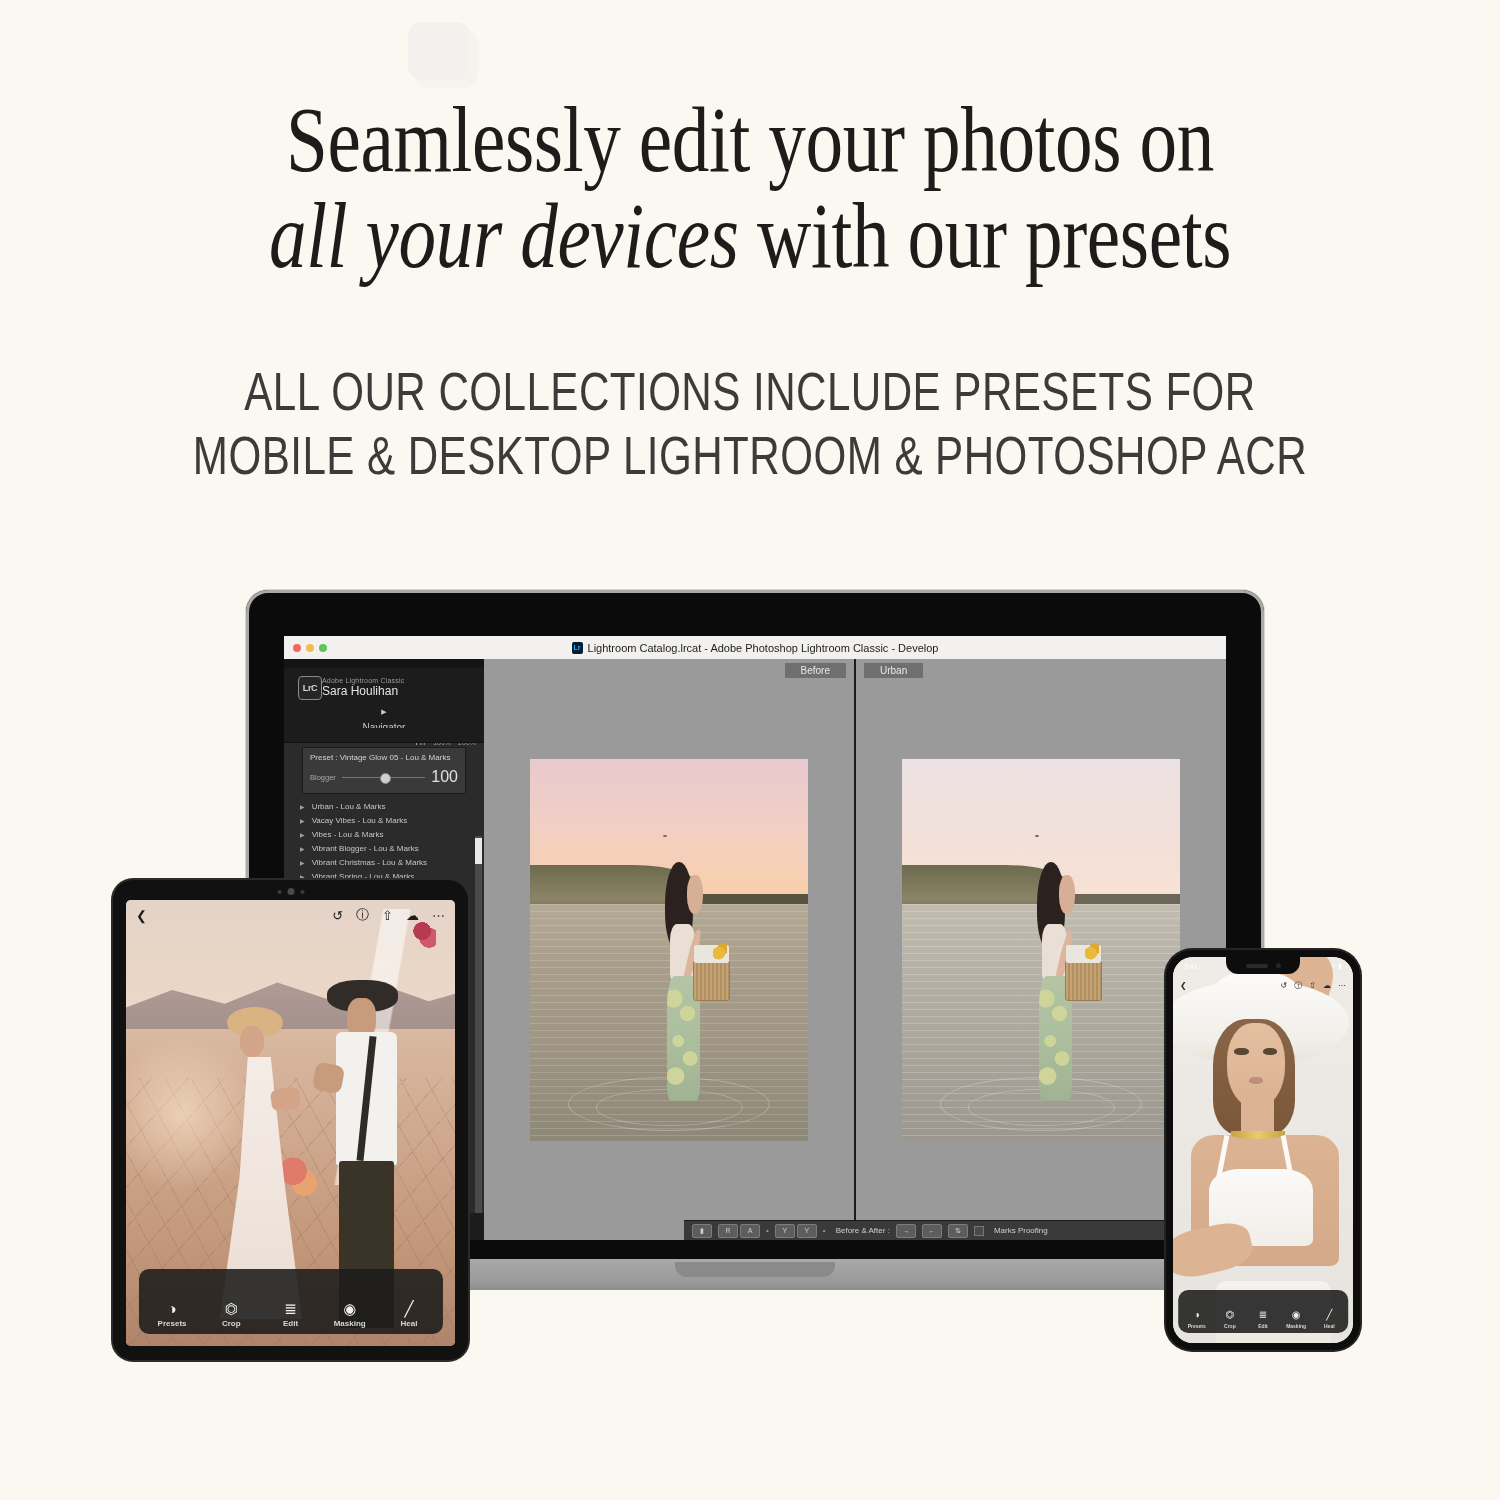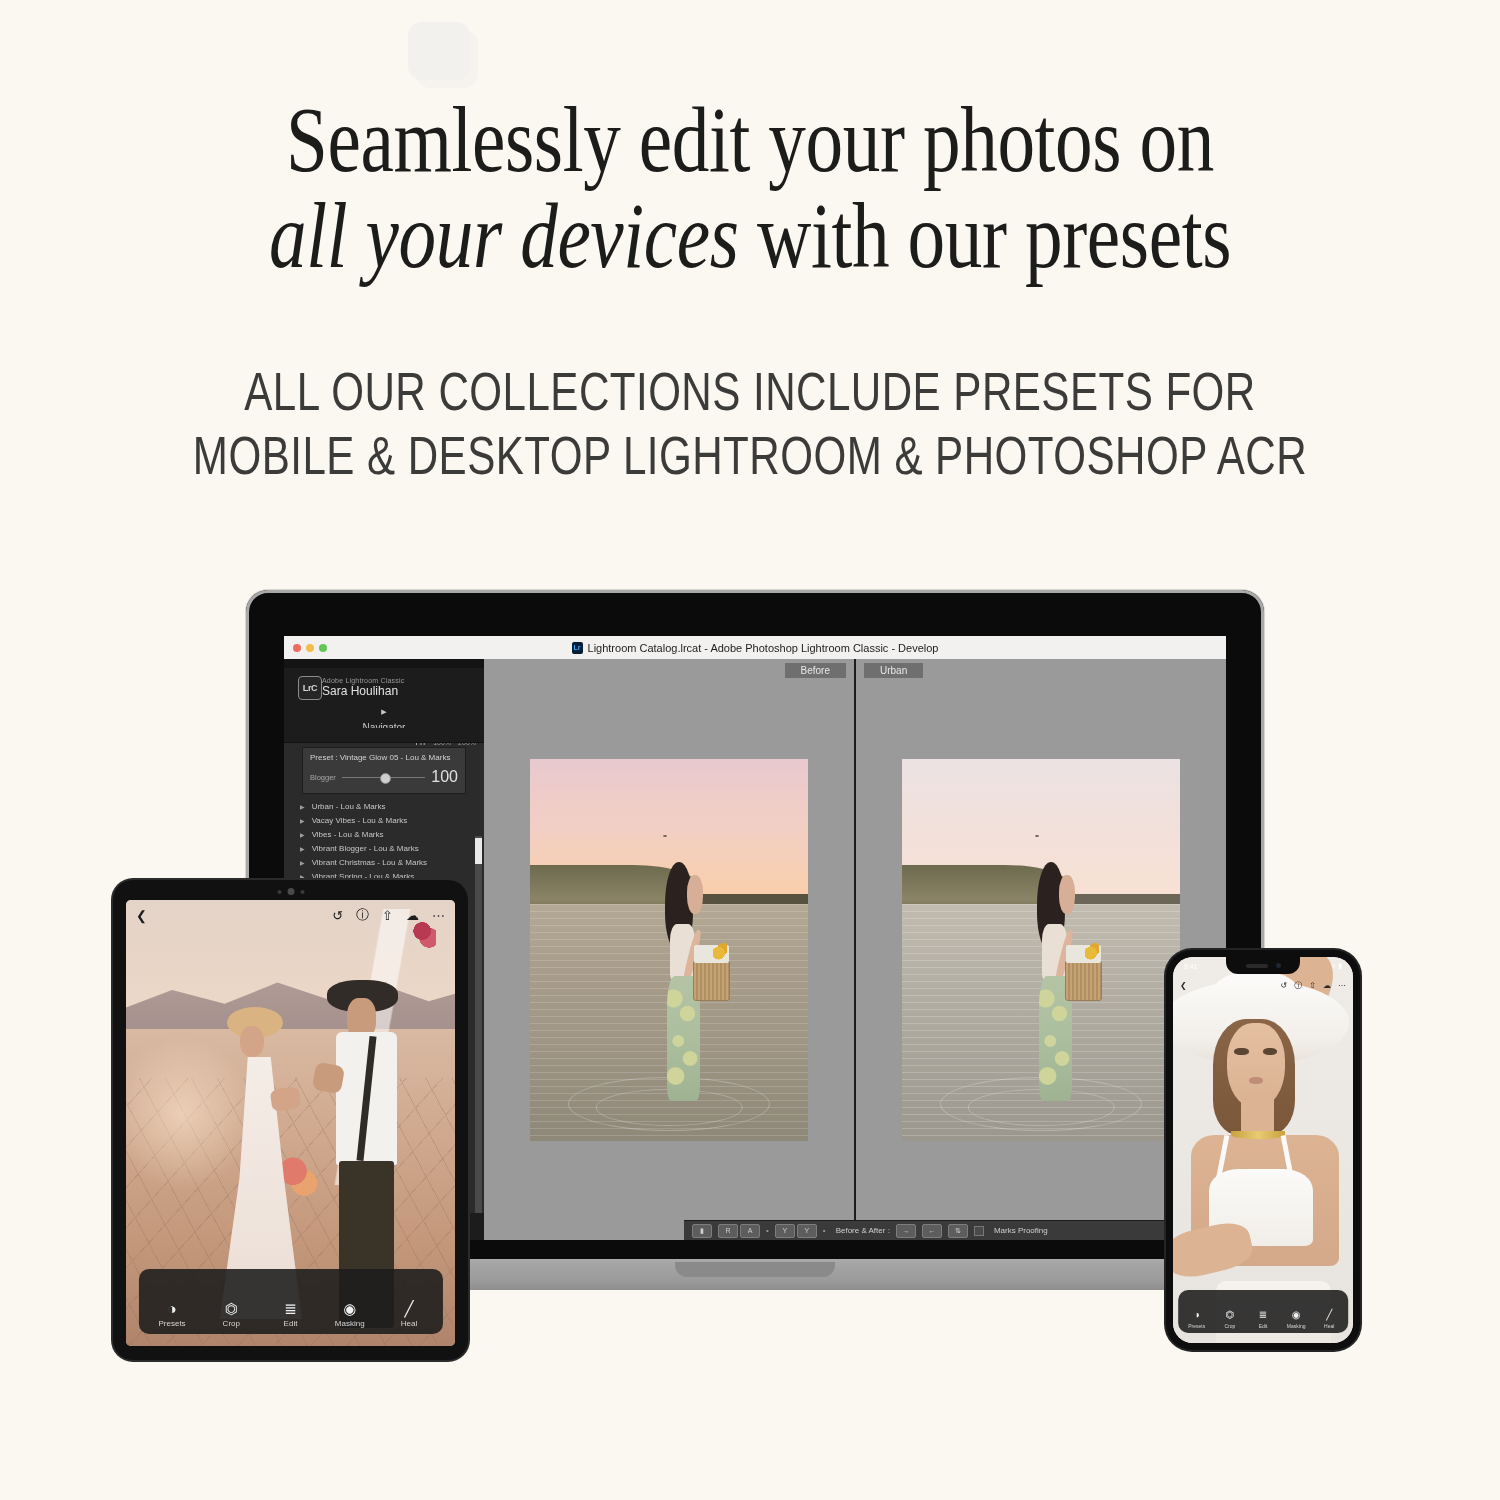--- a/index.html
+++ b/index.html
@@ -317,21 +317,21 @@
     position:absolute;left:50%;transform:translateX(-50%);
     background:rgba(28,28,28,.88);border-radius:10px;
     display:flex;align-items:flex-end;justify-content:space-around;
   }
   .edit-bar.tab{bottom:12px;width:90%;height:52px;padding:7px 4px 6px;}
   .edit-bar.phn{bottom:10px;width:92%;height:34px;padding:5px 2px 4px;}
   .eb-item{display:flex;flex-direction:column;align-items:center;gap:3px;flex:1;}
   .eb-ico{color:#f0f0f0;line-height:1;}
   .edit-bar.tab .eb-ico{font-size:15px;}
   .edit-bar.phn .eb-ico{font-size:10px;}
-  .eb-lbl{color:#d6d6d6;}
+  .eb-lbl{color:#d6d6d6;font-weight:bold;}
   .edit-bar.tab .eb-lbl{font-size:8px;}
   .edit-bar.phn .eb-lbl{font-size:5px;}
 
   
   .phone{
     position:absolute;left:1166px;top:950px;width:194px;height:400px;
     background:#0d0d0d;border-radius:26px;box-shadow:0 0 0 2px #242424;
   }
   .ph-screen{
     position:absolute;left:7px;top:7px;right:7px;bottom:7px;

